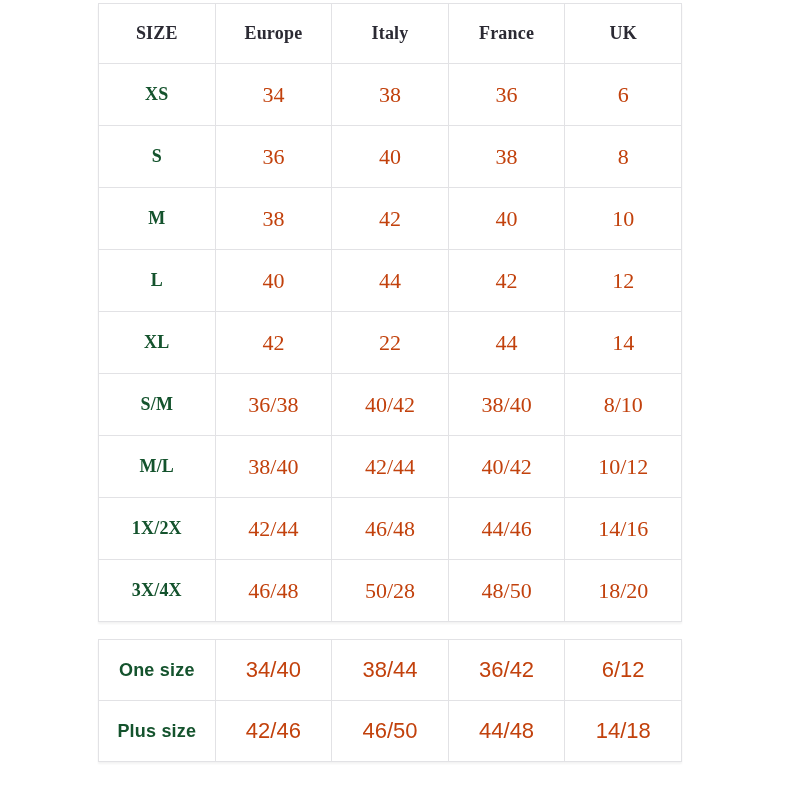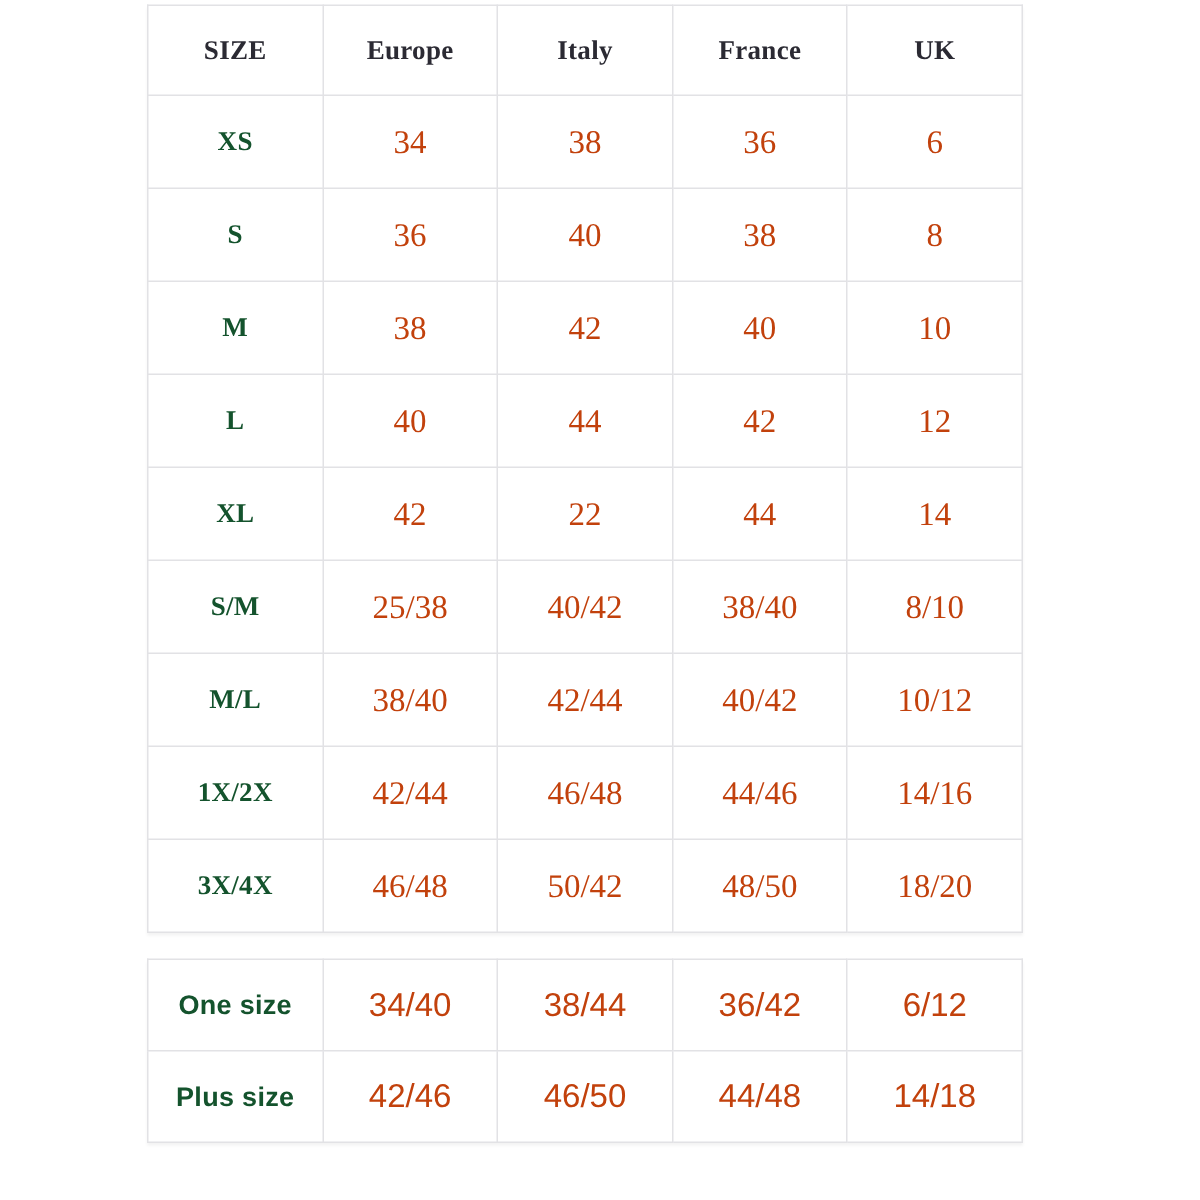--- a/index.html
+++ b/index.html
@@ -101,21 +101,21 @@
       </tr>
       <tr>
         <td class="label-cell">XL</td>
         <td class="value-cell">42</td>
         <td class="value-cell">22</td>
         <td class="value-cell">44</td>
         <td class="value-cell">14</td>
       </tr>
       <tr>
         <td class="label-cell">S/M</td>
-        <td class="value-cell">25/38</td>
+        <td class="value-cell">36/38</td>
         <td class="value-cell">40/42</td>
         <td class="value-cell">38/40</td>
         <td class="value-cell">8/10</td>
       </tr>
       <tr>
         <td class="label-cell">M/L</td>
         <td class="value-cell">38/40</td>
         <td class="value-cell">42/44</td>
         <td class="value-cell">40/42</td>
         <td class="value-cell">10/12</td>
@@ -123,21 +123,21 @@
       <tr>
         <td class="label-cell">1X/2X</td>
         <td class="value-cell">42/44</td>
         <td class="value-cell">46/48</td>
         <td class="value-cell">44/46</td>
         <td class="value-cell">14/16</td>
       </tr>
       <tr>
         <td class="label-cell">3X/4X</td>
         <td class="value-cell">46/48</td>
-        <td class="value-cell">50/42</td>
+        <td class="value-cell">50/28</td>
         <td class="value-cell">48/50</td>
         <td class="value-cell">18/20</td>
       </tr>
     </tbody>
   </table>
 
   <table class="size-table extra">
     <tbody>
       <tr>
         <td class="label-cell">One size</td>

